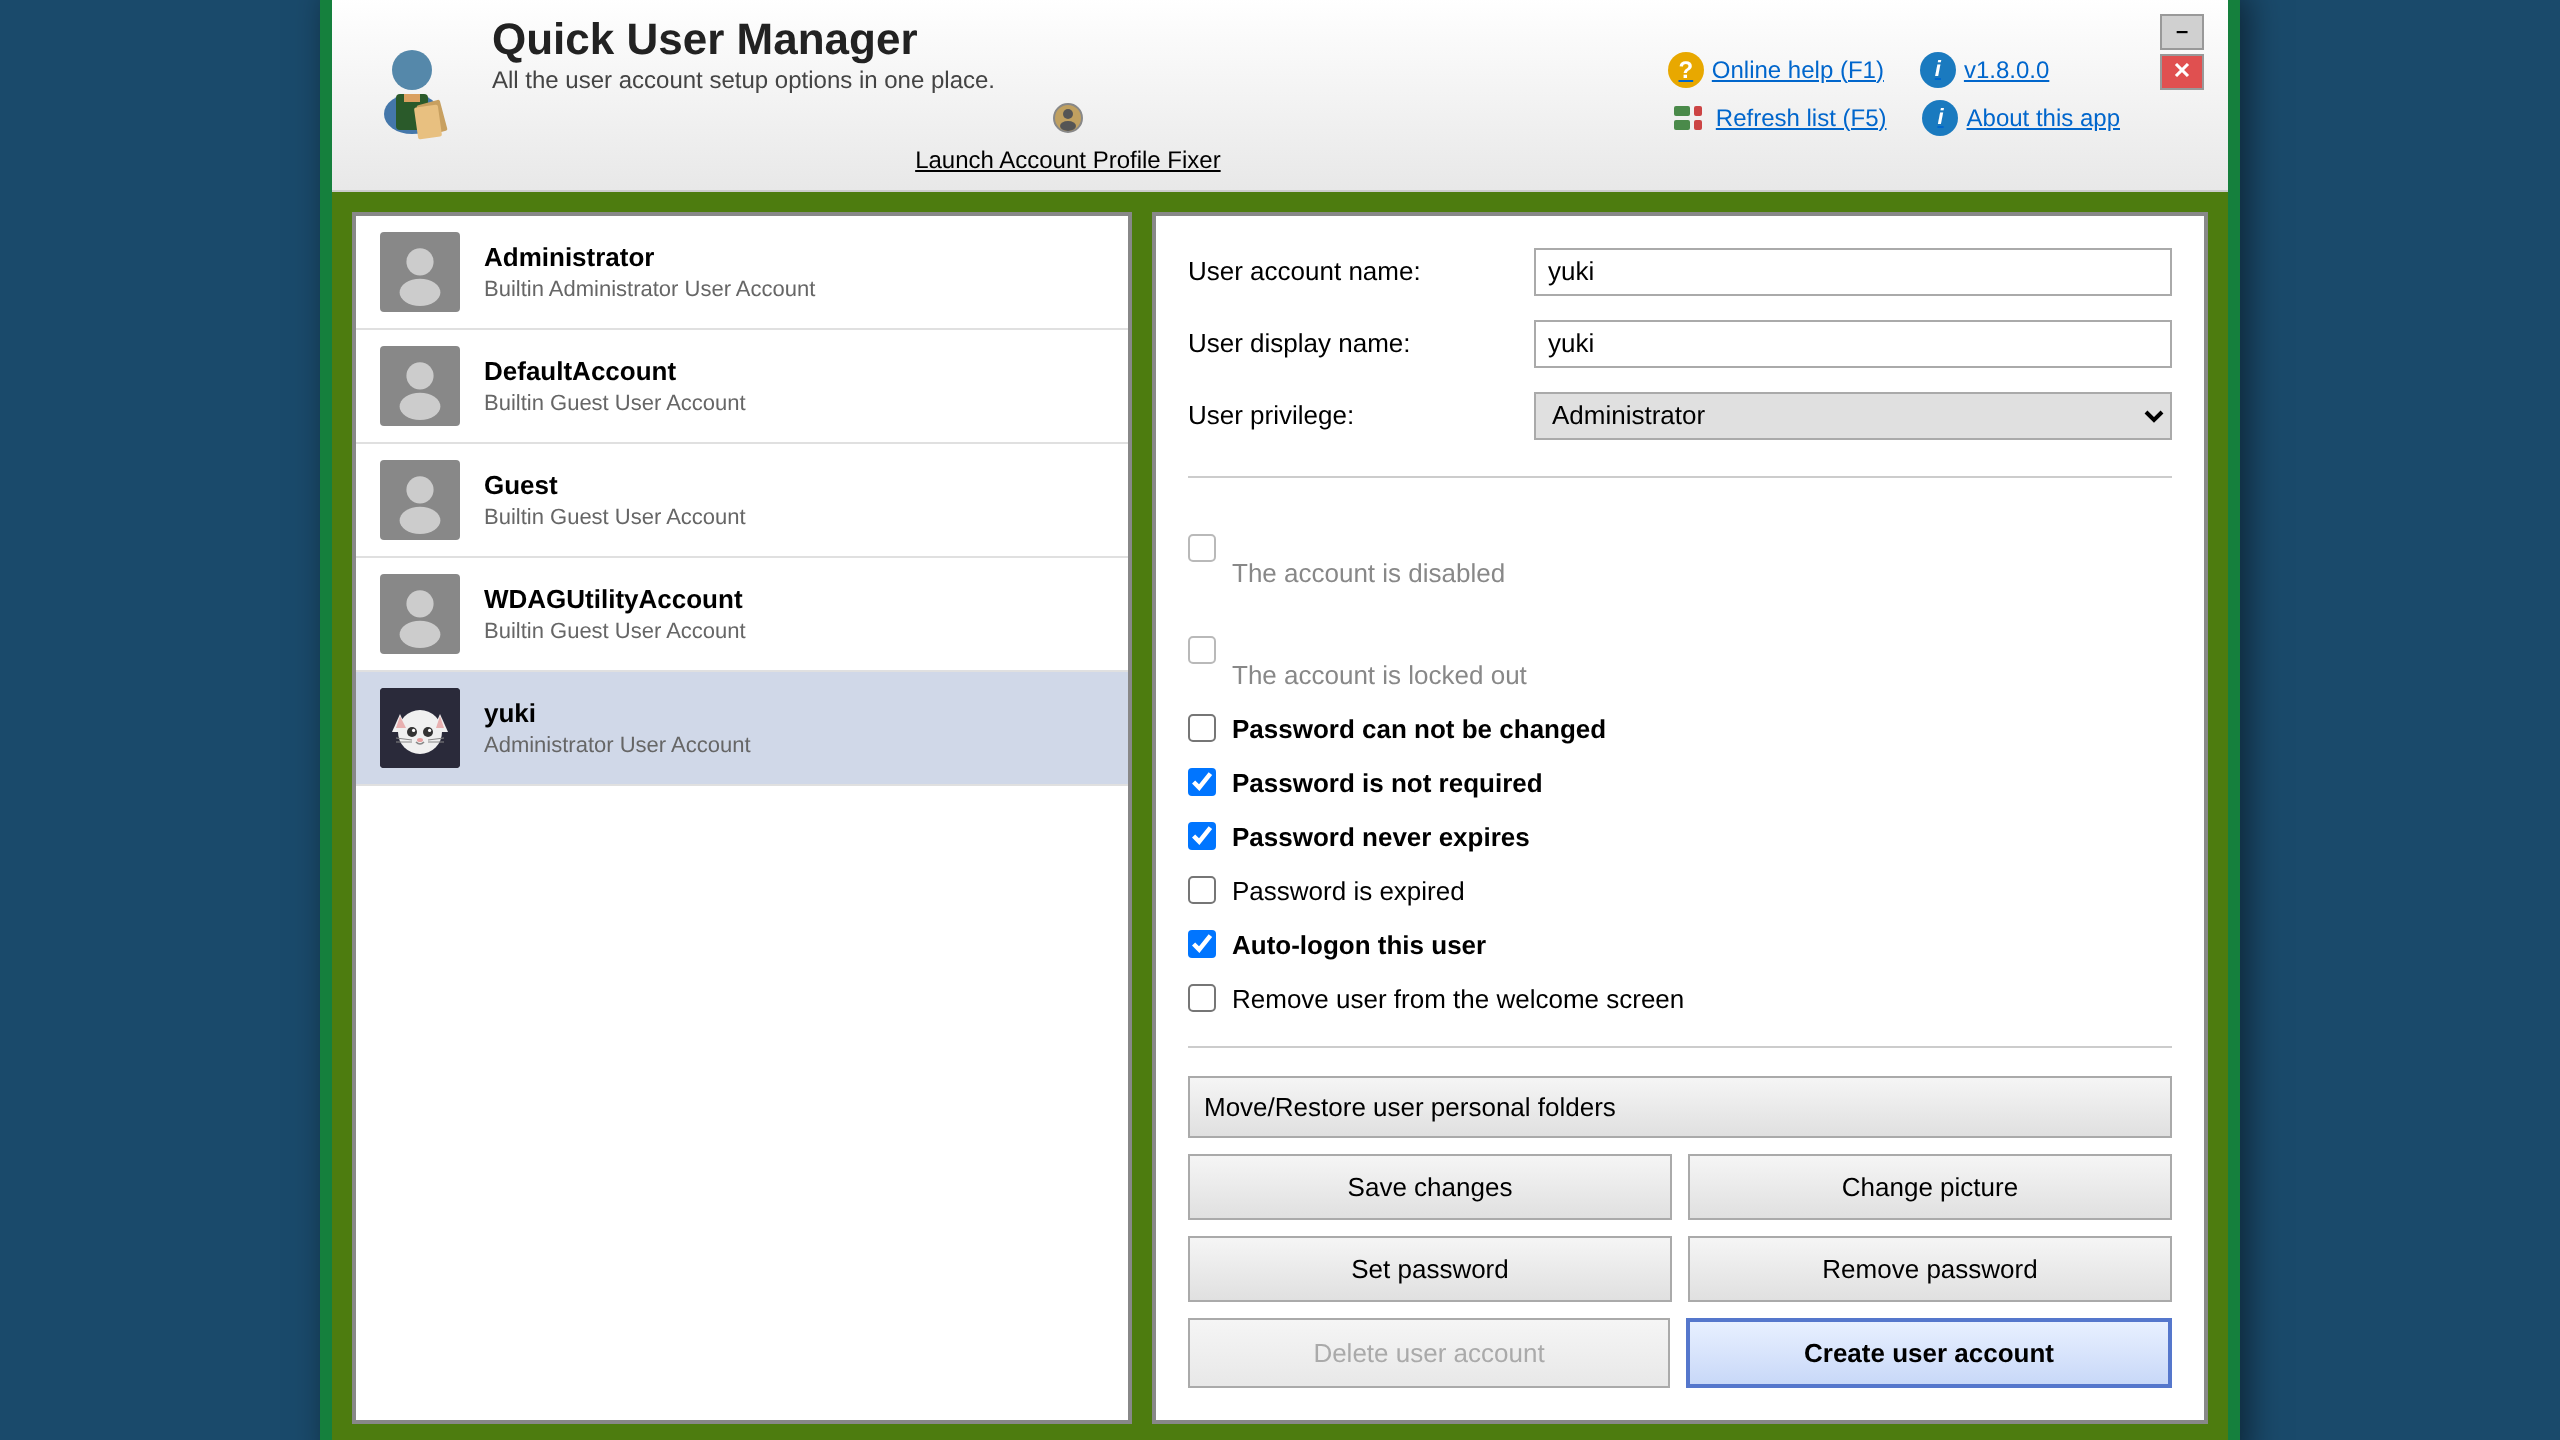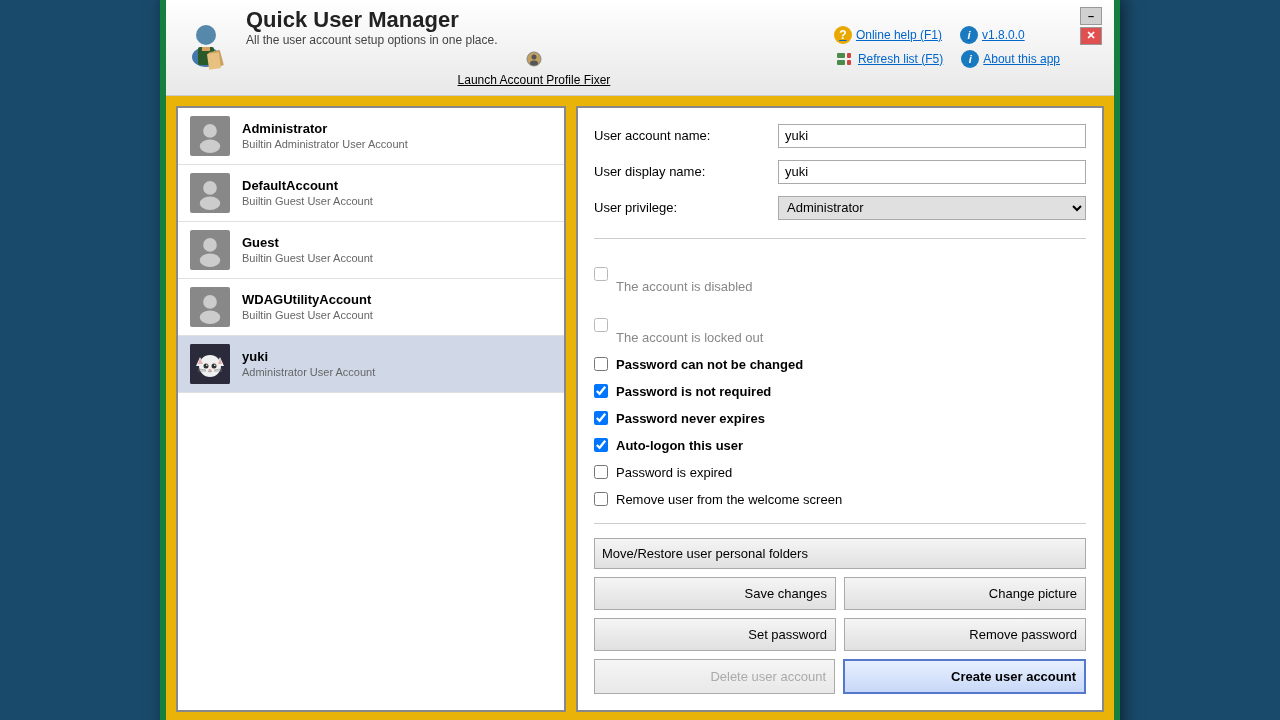--- a/index.html
+++ b/index.html
@@ -96,21 +96,21 @@
       font-weight: bold;
     }
     .window-btn.close {
       background: #e05050;
       color: white;
     }
     .main-area {
       display: flex;
       padding: 10px;
       gap: 10px;
-      background: #eab308;
+      background: #4d7c0f;
     }
     .left-panel {
       width: 390px;
       background: #fff;
       border: 2px solid #888;
       overflow-y: auto;
       flex-shrink: 0;
     }
     .user-item {
       display: flex;
@@ -153,21 +153,21 @@
       background: #fff;
       border: 2px solid #888;
       padding: 16px;
       display: flex;
       flex-direction: column;
       gap: 8px;
     }
     .field-row {
       display: flex;
       align-items: center;
-      gap: 24px;
+      gap: 13px;
       margin-bottom: 4px;
     }
     .field-label {
       width: 160px;
       font-size: 13px;
       font-weight: normal;
       text-align: left;
       flex-shrink: 0;
     }
     .field-input {
@@ -226,21 +226,21 @@
       display: flex;
       gap: 8px;
     }
     .btn-half {
       flex: 1;
       padding: 8px;
       background: linear-gradient(to bottom, #f5f5f5, #e0e0e0);
       border: 1px solid #aaa;
       cursor: pointer;
       font-size: 13px;
-      text-align: right;
+      text-align: center;
     }
     .btn-half.disabled {
       color: #aaa;
       cursor: default;
       background: linear-gradient(to bottom, #f5f5f5, #e8e8e8);
     }
     .btn-half.primary {
       background: linear-gradient(to bottom, #e8f0ff, #c8d8f8);
       border: 2px solid #5577cc;
       font-weight: bold;
@@ -501,27 +501,27 @@
         <input type="checkbox" id="cb_not_required" checked="" style="">
         <label for="cb_not_required"><strong>Password is not required</strong></label>
       </div>
 
       <div class="checkbox-row">
         <input type="checkbox" id="cb_never_expires" checked="" style="">
         <label for="cb_never_expires"><strong>Password never expires</strong></label>
       </div>
 
       <div class="checkbox-row">
+        <input type="checkbox" id="cb_expired" style="">
+        <label for="cb_expired">Password is expired</label>
+      </div>
+
+      <div class="checkbox-row">
         <input type="checkbox" id="cb_autologon" checked="" style="">
         <label for="cb_autologon"><strong>Auto-logon this user</strong></label>
-      </div>
-
-      <div class="checkbox-row">
-        <input type="checkbox" id="cb_expired" style="">
-        <label for="cb_expired">Password is expired</label>
       </div>
 
       <div class="checkbox-row">
         <input type="checkbox" id="cb_remove_welcome" style="">
         <label for="cb_remove_welcome">Remove user from the welcome screen</label>
       </div>
 
       <hr class="divider">
 
       <button class="btn-full">Move/Restore user personal folders</button>

